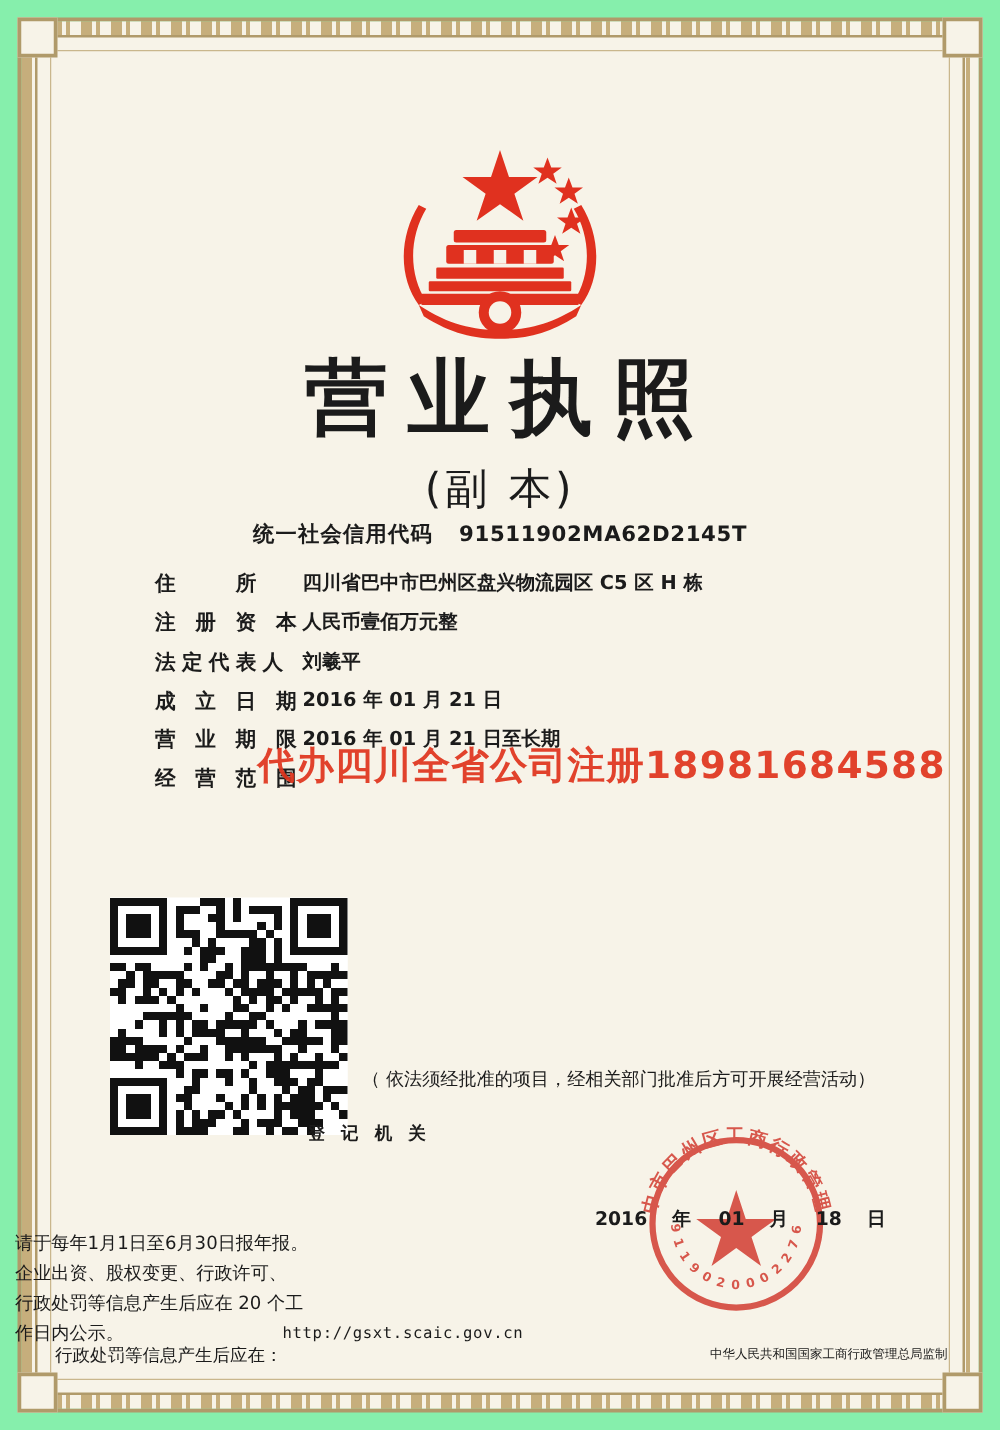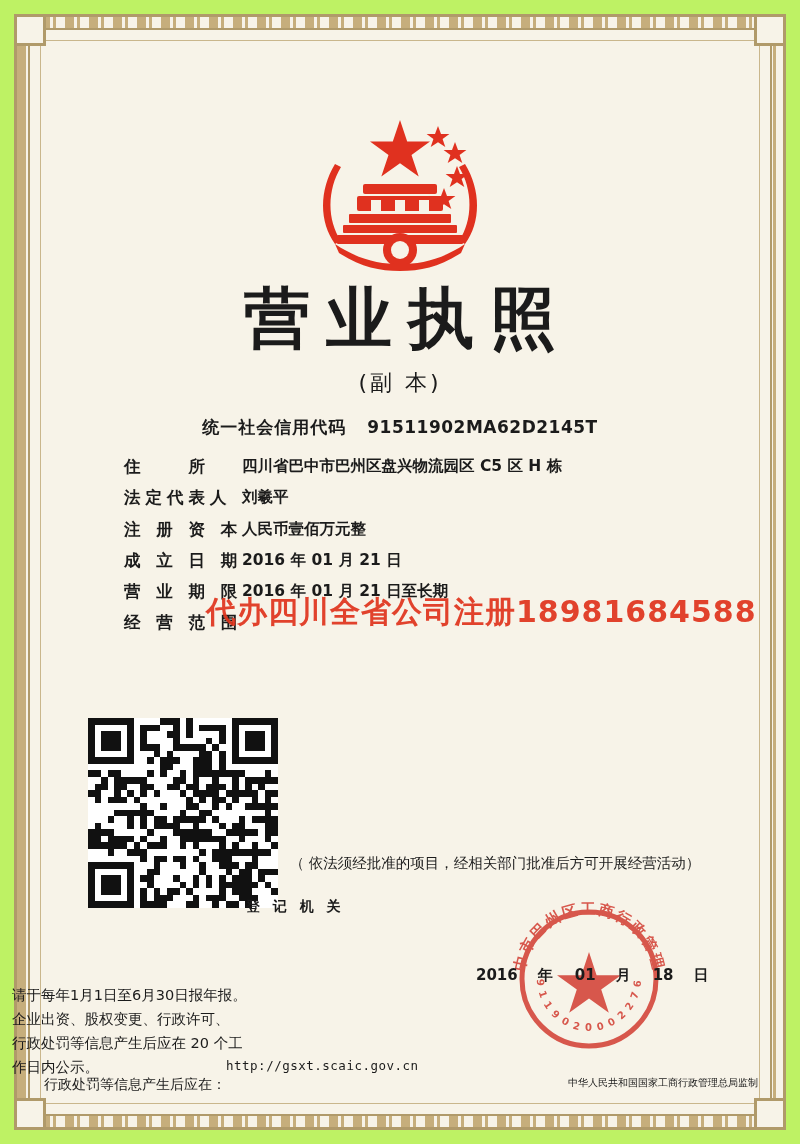--- a/index.html
+++ b/index.html
@@ -12,21 +12,21 @@
     height: 1144px;
     font-family: "DejaVu Sans", "Liberation Sans", sans-serif;
     color: #1a1a1a;
     position: relative;
     overflow: hidden;
   }
 
   .license {
     position: absolute;
     inset: 0;
-    background: #bef264;
+    background: #86efac;
   }
 
   
   .border-outer {
     position: absolute;
     left: 14px; top: 14px; right: 14px; bottom: 14px;
     border: 3px solid #b09a6a;
     background:
       repeating-linear-gradient(90deg,
         #c6ae7c 0px, #c6ae7c 9px,
@@ -84,21 +84,21 @@
     font-weight: bold;
     letter-spacing: 16px;
     color: #1b1b1b;
     text-indent: 16px;
   }
   .subtitle {
     position: absolute;
     top: 322px;
     left: 0; right: 0;
     text-align: center;
-    font-size: 22px;
+    font-size: 34px;
     letter-spacing: 3px;
     color: #1b1b1b;
   }
   .credit-line {
     position: absolute;
     top: 370px;
     left: 0; right: 0;
     text-align: center;
     font-size: 17px;
     font-weight: bold;
@@ -304,26 +304,26 @@
       <span>统一社会信用代码</span>
       <span class="code">91511902MA62D2145T</span>
     </div>
 
     <div class="fields">
       <div class="row">
         <div class="label">住　　所</div>
         <div class="value">四川省巴中市巴州区盘兴物流园区 C5 区 H 栋</div>
       </div>
       <div class="row">
+        <div class="label">注 册 资 本</div>
+        <div class="value">人民币壹佰万元整</div>
+      </div>
+      <div class="row">
         <div class="label">法定代表人</div>
         <div class="value">刘羲平</div>
-      </div>
-      <div class="row">
-        <div class="label">注 册 资 本</div>
-        <div class="value">人民币壹佰万元整</div>
       </div>
       <div class="row">
         <div class="label">成 立 日 期</div>
         <div class="value">2016 年 01 月 21 日</div>
       </div>
       <div class="row">
         <div class="label">营 业 期 限</div>
         <div class="value">2016 年 01 月 21 日至长期</div>
       </div>
       <div class="row scope">

